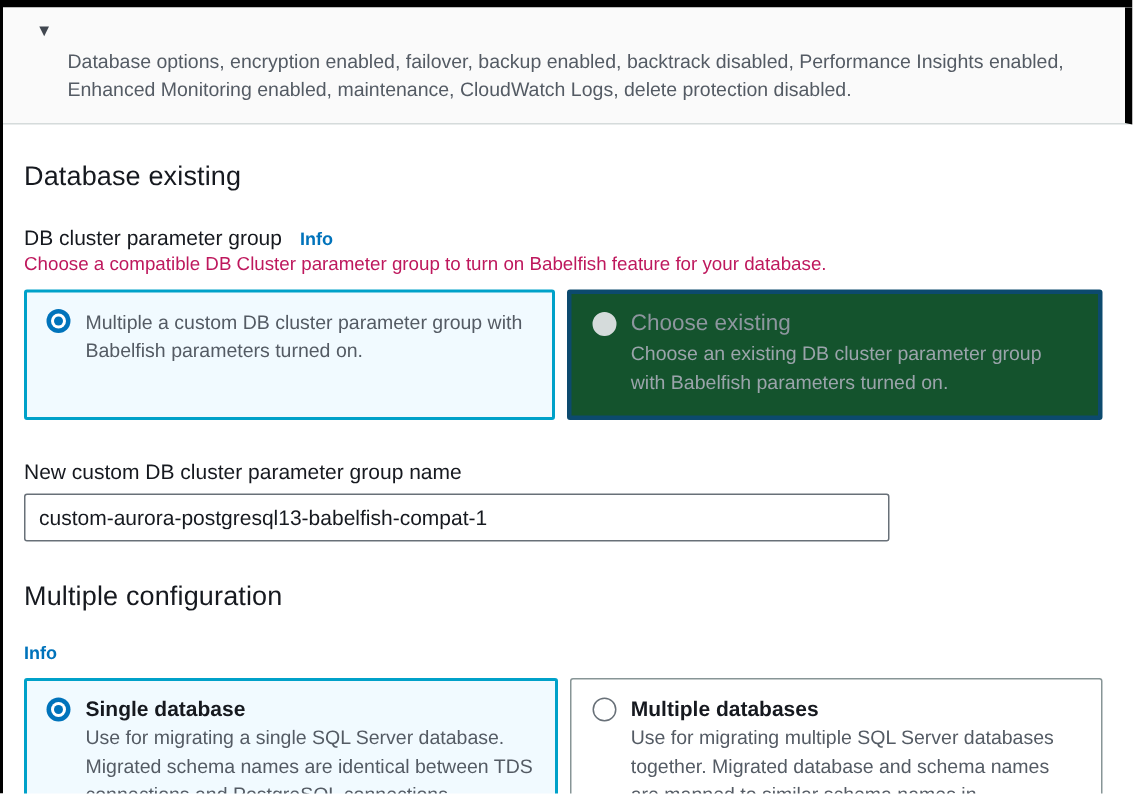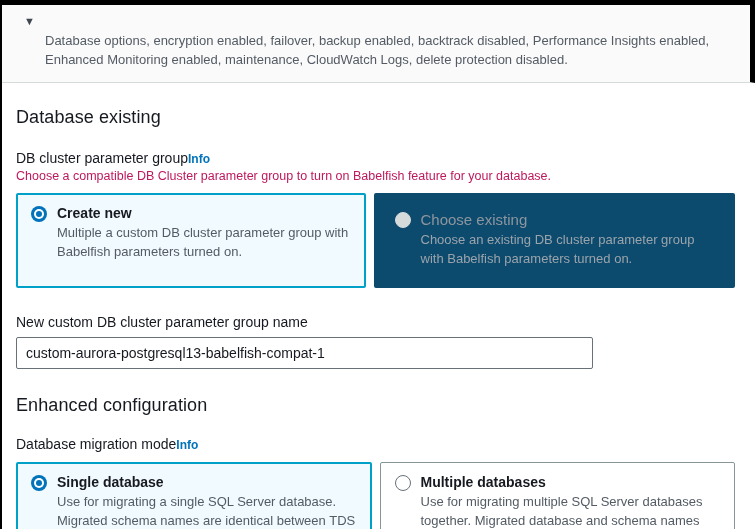--- a/index.html
+++ b/index.html
@@ -56,21 +56,21 @@
     font-size: 18px;
     font-weight: 400;
     color: #16191f;
     letter-spacing: 0.1px;
   }
   .h2-db { margin-top: 24px; }
   .h2-babelfish { margin-top: 26px; }
   .field-label-row {
     display: flex;
     align-items: baseline;
-    gap: 0;
+    gap: 12px;
   }
   .field-label { font-size: 14px; color: #16191f; }
   .info-link {
     font-size: 12px;
     font-weight: 700;
     color: #0073bb;
     text-decoration: none;
     cursor: pointer;
     text-align: right;
   }
@@ -96,22 +96,22 @@
     display: flex;
     gap: 10px;
     cursor: pointer;
   }
   .tile.selected {
     border: 2px solid #00a1c9;
     background: #f1faff;
     padding: 9px 13px 11px 13px;
   }
   .tile.disabled {
-    background: #0c4a6e;
-    border: 7px solid #0c4a6e;
+    background: #14532d;
+    border: 3px solid #0c4a6e;
     cursor: default;
   }
   .tiles-db .tile { min-height: 78px; }
   .tiles-mig .tile { min-height: 92px; }
   .radio {
     width: 16px; height: 16px;
     min-width: 16px;
     border-radius: 50%;
     margin-top: 2px;
     position: relative;
@@ -197,42 +197,40 @@
     <div class="field-label-row row-db-label">
       <span class="field-label">DB cluster parameter group</span>
       <a class="info-link">Info</a>
     </div>
     <div class="constraint">Choose a compatible DB Cluster parameter group to turn on Babelfish feature for your database.</div>
 
     <div class="tiles tiles-db">
       <div class="tile selected">
         <span class="radio checked"></span>
         <div class="tile-text">
-          <div class="tile-title">Create new</div>
           <div class="tile-desc">Multiple a custom DB cluster parameter group with Babelfish parameters turned on.</div>
         </div>
       </div>
       <div class="tile disabled">
         <span class="radio off-disabled"></span>
         <div class="tile-text">
           <div class="tile-title">Choose existing</div>
           <div class="tile-desc">Choose an existing DB cluster parameter group with Babelfish parameters turned on.</div>
         </div>
       </div>
     </div>
 
     <div class="field-label-row row-name-label">
       <span class="field-label">New custom DB cluster parameter group name</span>
     </div>
     <input class="text-input" type="text" value="custom-aurora-postgresql13-babelfish-compat-1" style="">
 
-    <h2 class="section-heading h2-babelfish">Enhanced configuration</h2>
+    <h2 class="section-heading h2-babelfish">Multiple configuration</h2>
 
     <div class="field-label-row row-mig-label">
-      <span class="field-label">Database migration mode</span>
       <a class="info-link">Info</a>
     </div>
 
     <div class="tiles tiles-mig">
       <div class="tile selected">
         <span class="radio checked"></span>
         <div class="tile-text">
           <div class="tile-title">Single database</div>
           <div class="tile-desc">Use for migrating a single SQL Server database. Migrated schema names are identical between TDS connections and PostgreSQL connections.</div>
         </div>

